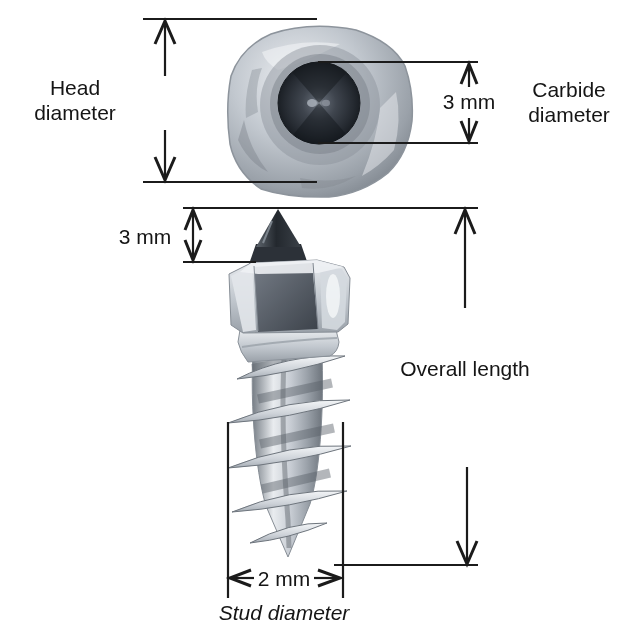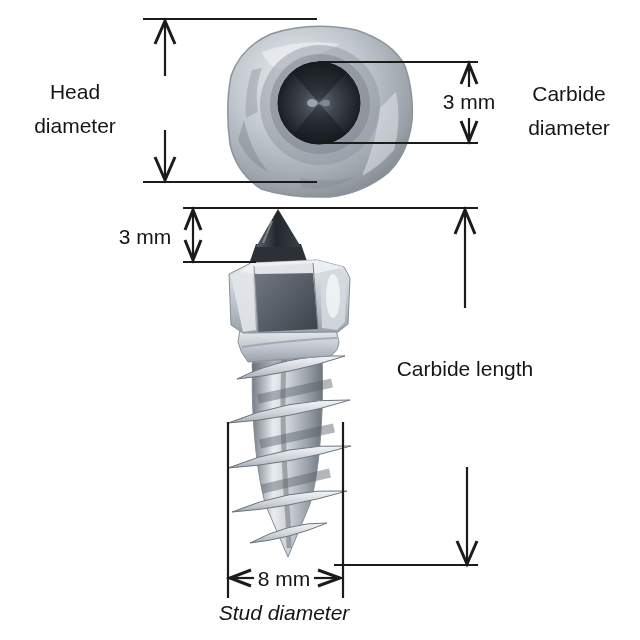--- a/index.html
+++ b/index.html
@@ -2,21 +2,21 @@
 <html><head>
 <meta charset="utf-8">
 <style>
   html,body{margin:0;padding:0;background:#ffffff;}
   #stage{
     position:relative;width:640px;height:640px;background:#ffffff;overflow:hidden;
     font-family:"Liberation Sans", sans-serif;color:#151515;
   }
   #artwork{position:absolute;left:0;top:0;}
   .lbl{
-    position:absolute;font-size:21px;line-height:34px;text-align:center;
+    position:absolute;font-size:21px;line-height:25px;text-align:center;
     color:#151515;white-space:normal;
   }
   .val{line-height:23px;white-space:nowrap;}
 </style>
 </head>
 <body>
 
 <div id="stage">
 
   <svg id="artwork" width="640" height="640" viewBox="0 0 640 640">
@@ -167,20 +167,20 @@
 
   <div class="lbl" style="left:20px;top:75px;width:110px;">Head diameter</div>
 
 
   <div class="lbl" style="left:514px;top:77px;width:110px;">Carbide diameter</div>
 
   <div class="lbl val" style="left:429px;top:90px;width:80px;">3 mm</div>
 
   <div class="lbl val" style="left:105px;top:225px;width:80px;">3 mm</div>
 
-  <div class="lbl val" style="left:375px;top:357px;width:180px;">Carbide length</div>
+  <div class="lbl val" style="left:375px;top:357px;width:180px;">Overall length</div>
 
 
-  <div class="lbl val" style="left:244px;top:567px;width:80px;">8 mm</div>
+  <div class="lbl val" style="left:244px;top:567px;width:80px;">2 mm</div>
 
   <div class="lbl val" style="left:199px;top:601px;width:170px;font-style:italic;">Stud diameter</div>
 
 </div>
 
 </body></html>

